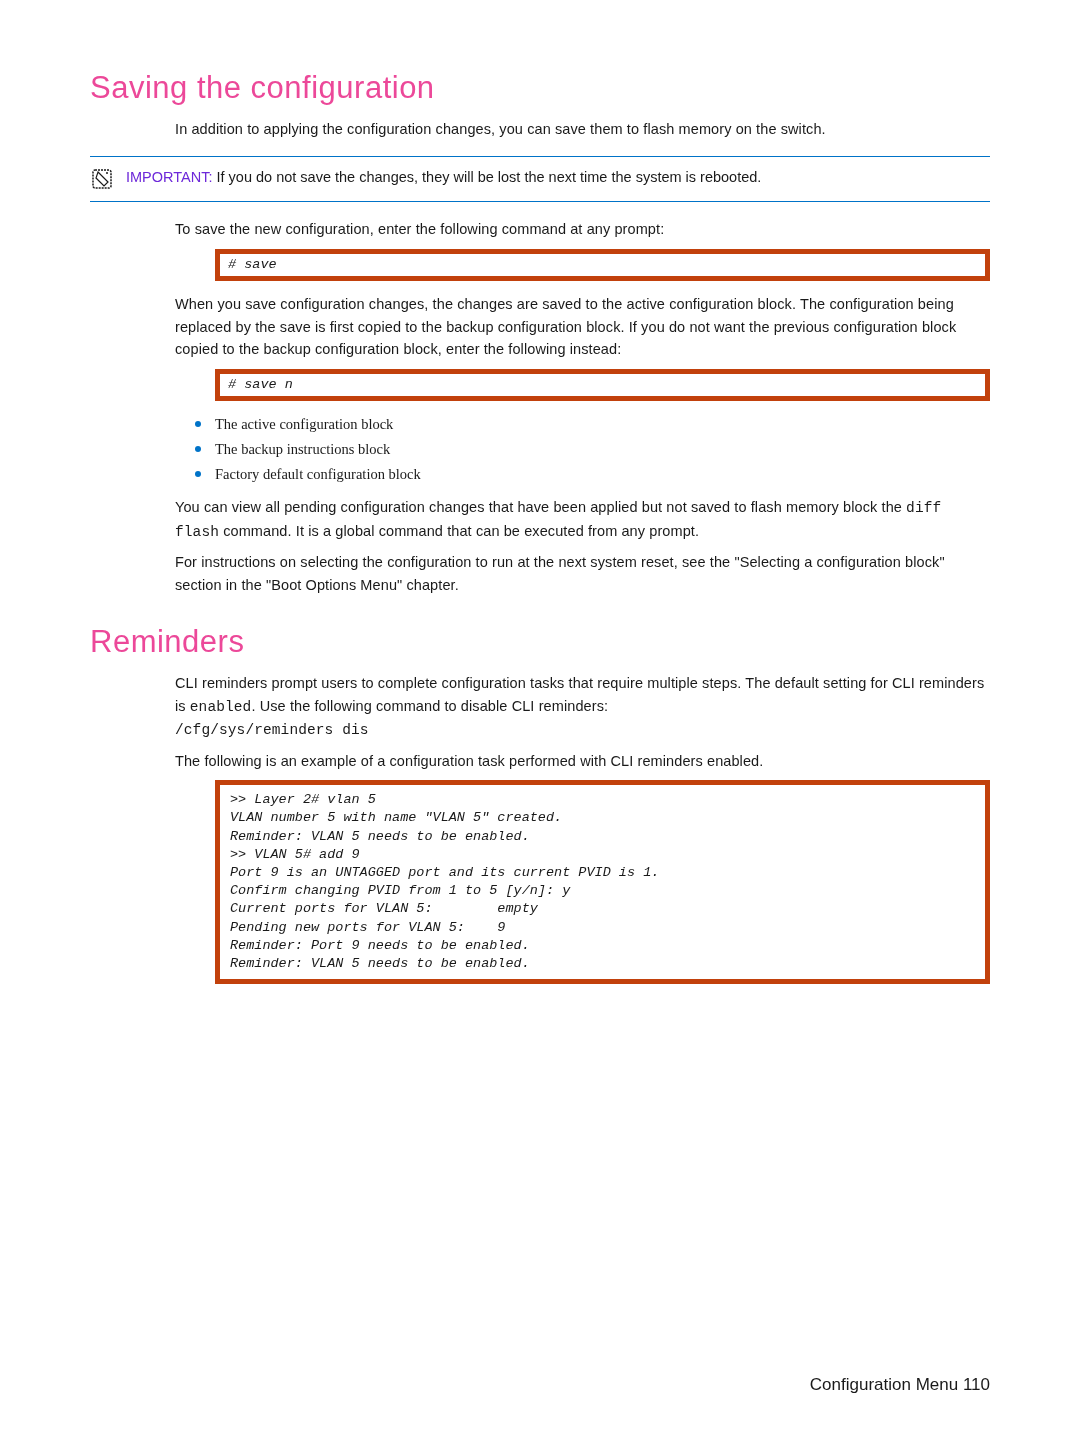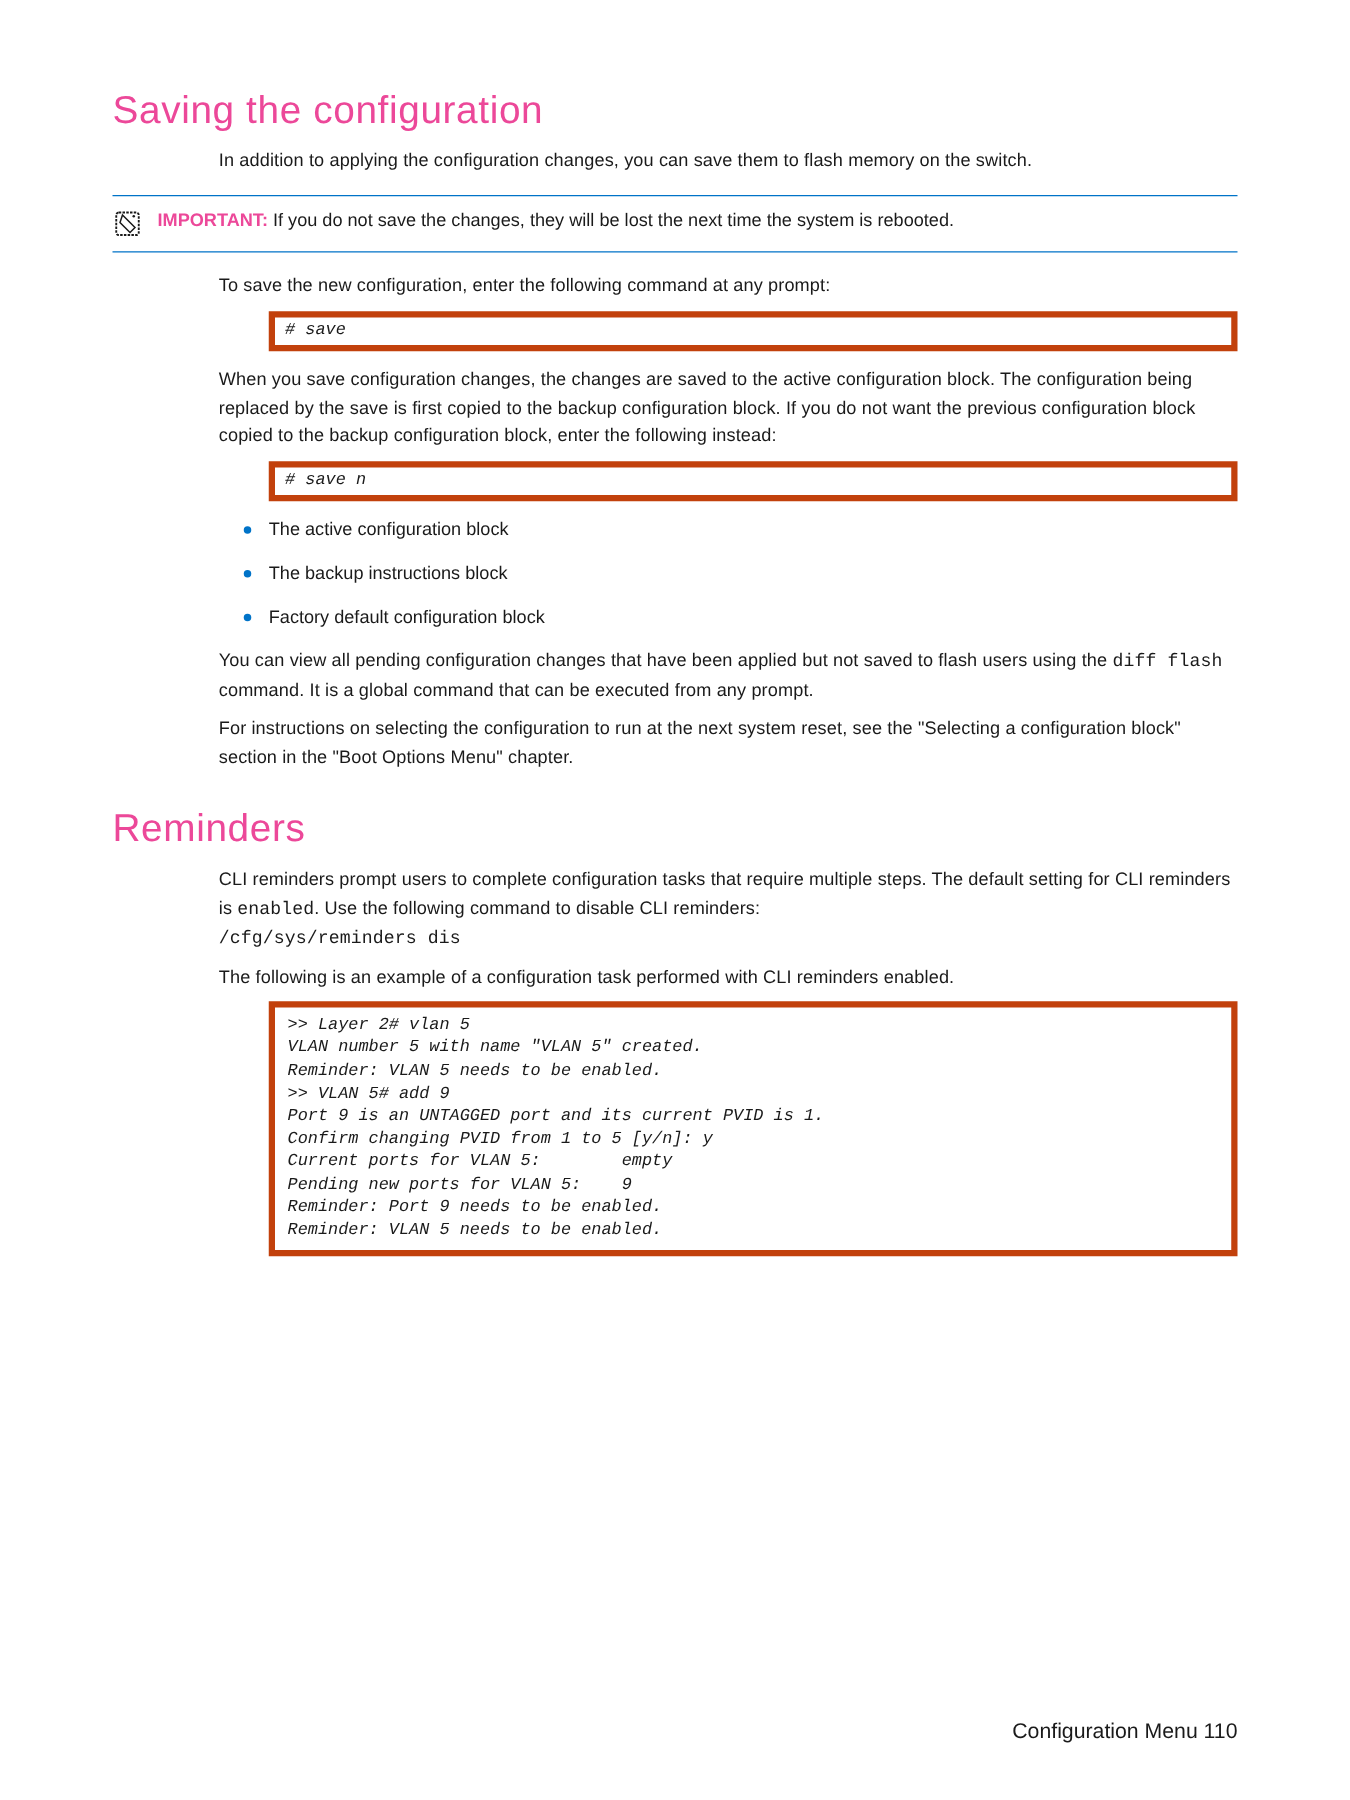--- a/index.html
+++ b/index.html
@@ -43,22 +43,22 @@
   }
   .callout-icon svg{
     width:24px;height:24px;display:block;
   }
   .callout-text{
     font-size:14.5px;
     line-height:1.5;
     font-weight:300;
   }
   .callout-text .label{
-    color:#ec4899;
-    font-weight:700;
+    color:#6d28d9;
+    font-weight:400;
   }
   .codebox{
     border:5px solid #c2410c;
     font-family:"Courier New",monospace;
     font-size:13.5px;
     padding:2px 8px;
     margin:2px 0 12px 40px;
     white-space:pre;
     line-height:1.35;
     font-style:italic;
@@ -70,22 +70,23 @@
   ul.bullets{
     list-style:none;
     padding:0;
     margin:6px 0 10px 0;
   }
   ul.bullets li{
     position:relative;
     padding-left:40px;
     font-size:14.5px;
     line-height:1.6;
-    margin:12px 0;
+    margin:2px 0;
     font-weight:300;
+    font-family:Liberation Serif, serif;
   }
   ul.bullets li::before{
     content:"";
     position:absolute;
     left:20px;
     top:8px;
     width:6px;height:6px;
     border-radius:50%;
     background:#0073c8;
   }
@@ -129,21 +130,21 @@
   <p class="body">When you save configuration changes, the changes are saved to the active configuration block. The configuration being replaced by the save is first copied to the backup configuration block. If you do not want the previous configuration block copied to the backup configuration block, enter the following instead:</p>
   <div class="codebox"># save n</div>
 
   <ul class="bullets">
     <li>The active configuration block</li>
     <li>The backup instructions block</li>
     <li>Factory default configuration block</li>
   </ul>
 
   <p class="body">
-    <span>You can view all pending configuration changes that have been applied but not saved to flash users using the </span><span class="mono-inline">diff flash</span><span> command. It is a global command that can be executed from any prompt.</span>
+    <span>You can view all pending configuration changes that have been applied but not saved to flash memory block the </span><span class="mono-inline">diff flash</span><span> command. It is a global command that can be executed from any prompt.</span>
   </p>
 
   <p class="body">For instructions on selecting the configuration to run at the next system reset, see the "Selecting a configuration block" section in the "Boot Options Menu" chapter.</p>
 </div>
 
 <h1 class="h1" style="margin-top:28px">Reminders</h1>
 
 <div class="body-col">
   <p class="body">
     <span>CLI reminders prompt users to complete configuration tasks that require multiple steps. The default setting for CLI reminders is </span><span class="mono-inline">enabled</span><span>. Use the following command to disable CLI reminders:</span><br>

